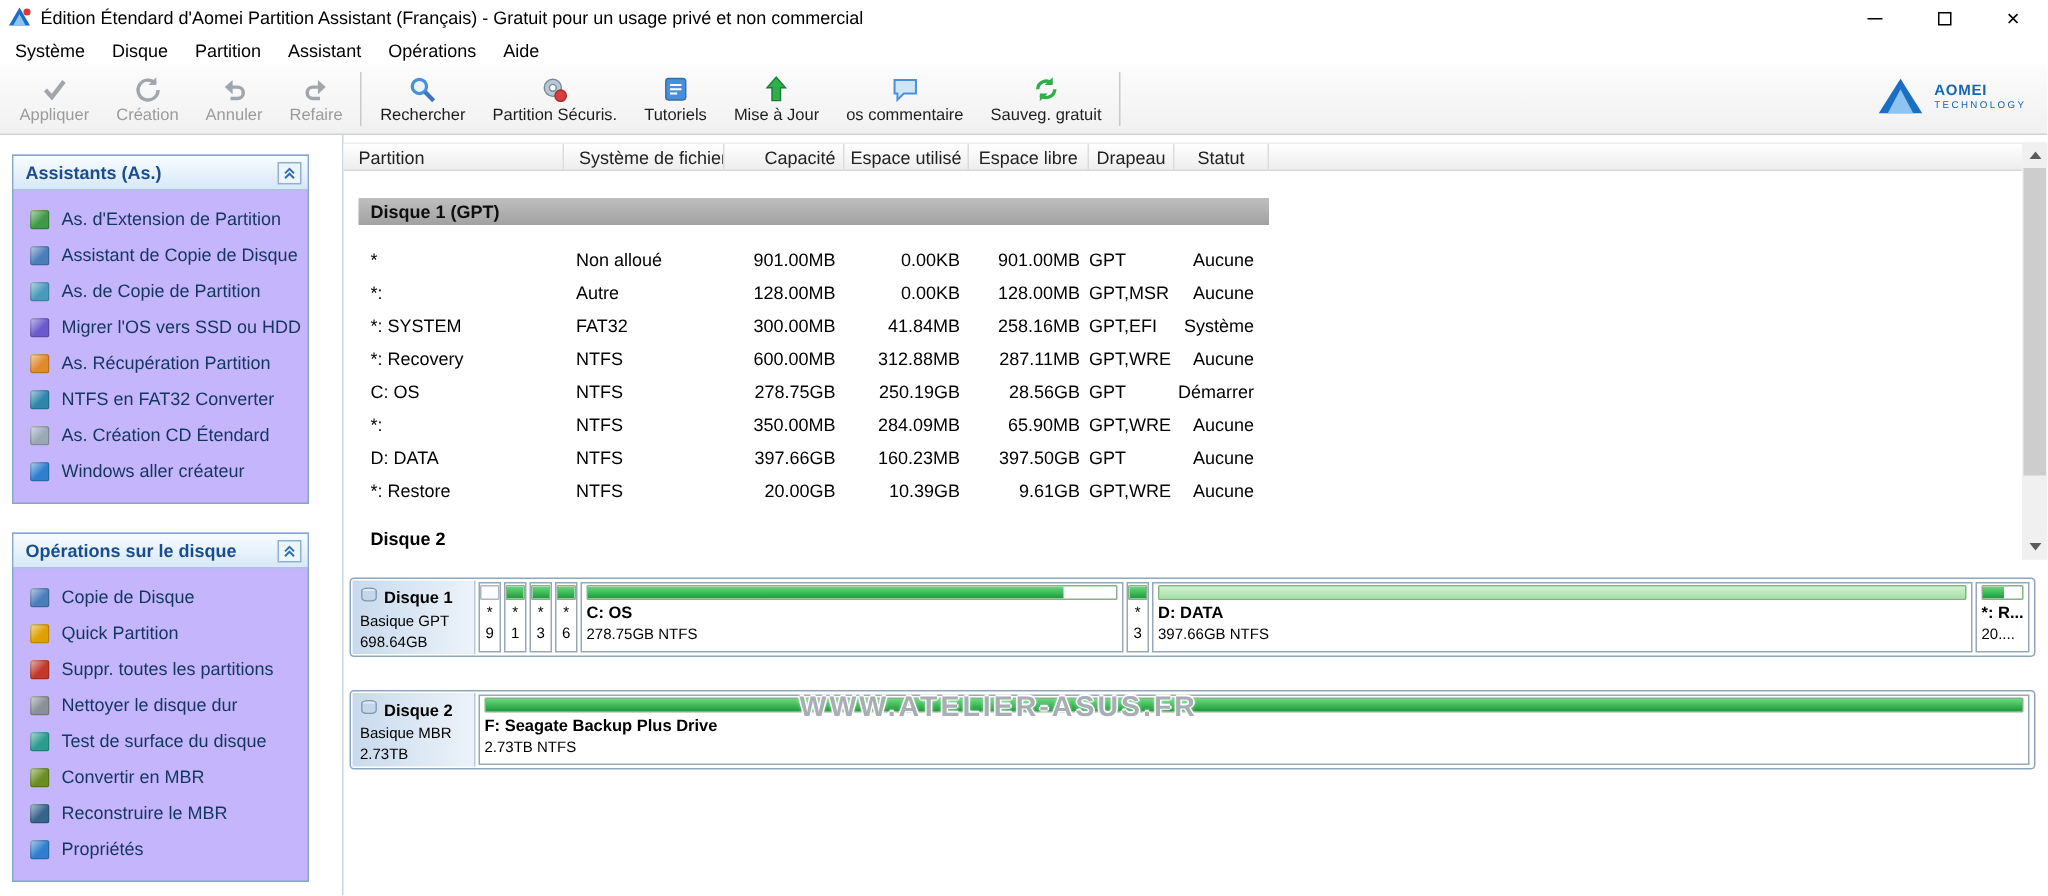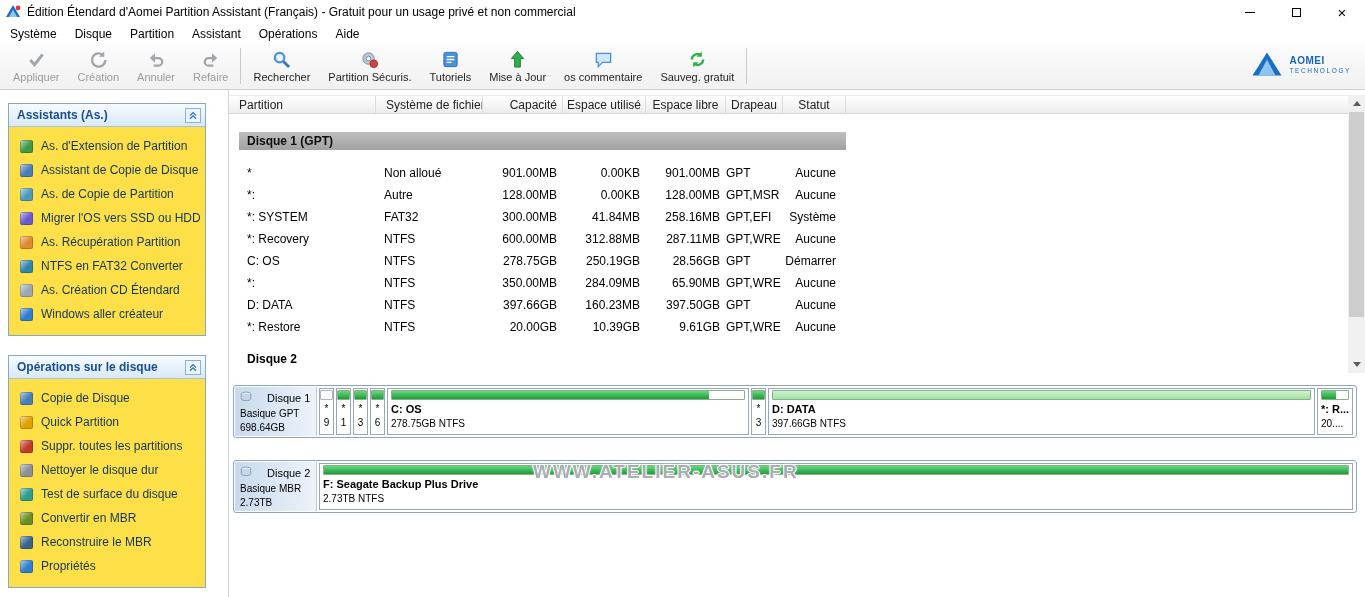--- a/index.html
+++ b/index.html
@@ -32,21 +32,21 @@
   .tbtn.disabled .tlabel { color:#9b9b9b; }
   .tsep { width:1px; background:#c9c9c9; margin:5px 3px; }
   .brand { position:absolute; right:14px; top:8px; display:flex; align-items:center; gap:6px; }
   .brand-logo svg { width:32px; height:26px; }
   .brand-text { display:flex; flex-direction:column; line-height:1; }
   .brand-name { color:#1566b7; font-weight:bold; font-size:10px; letter-spacing:.5px; }
   .brand-sub { color:#1566b7; font-size:6.5px; letter-spacing:1.6px; margin-top:2px; }
 
   
   .sidebar { position:absolute; left:8px; top:103px; width:198px; }
-  .panel { border:1px solid #86a7c8; background:#fde047; margin-bottom:19px; }
+  .panel { border:1px solid #86a7c8; background:#c4b5fd; margin-bottom:19px; }
   .panel-header { height:23px; background:linear-gradient(#f8fcff,#d7e8f8); border-bottom:1px solid #aac4de;
     display:flex; align-items:center; padding:0 4px 0 8px; }
   .panel-title { color:#1a4d8c; font-weight:bold; font-size:12px; flex:1; }
   .collapse-btn { width:16px; height:15px; border:1px solid #8fb0d0; background:#edf5fc;
     display:flex; align-items:center; justify-content:center; cursor:default; }
   .collapse-btn svg { width:10px; height:10px; }
   .panel-items { padding:7px 0 9px; }
   .side-item { height:24px; display:flex; align-items:center; gap:8px; padding-left:11px; cursor:default; }
   .side-icon { width:13px; height:13px; border-radius:2px; flex:0 0 13px;
     box-shadow: inset 0 0 0 1px rgba(0,0,0,.18); }
@@ -84,21 +84,21 @@
   .sb-btn.up { top:0; } .sb-btn.down { bottom:0; }
   .tri-up { width:0; height:0; border-left:4px solid transparent; border-right:4px solid transparent; border-bottom:5px solid #5a5a5a; }
   .tri-down { width:0; height:0; border-left:4px solid transparent; border-right:4px solid transparent; border-top:5px solid #5a5a5a; }
   .sb-thumb { position:absolute; top:17px; left:1px; width:15px; height:205px; background:#cdcdcd; }
 
   
   .disk-panel { position:absolute; left:4px; right:8px; height:53px; border:1px solid #8ea6bd;
     border-radius:3px; background:#fff; display:flex; padding:1px; }
   .disk-info { width:82px; flex:0 0 82px; background:linear-gradient(90deg,#c9daec,#ecf3fa);
     border-right:1px solid #b9c9da; padding:4px 4px 2px 5px; font-size:10px; line-height:1.45; cursor:default; }
-  .disk-name { font-weight:normal; font-size:11px; display:flex; align-items:center; gap:15px; white-space:nowrap; }
+  .disk-name { font-weight:bold; font-size:11px; display:flex; align-items:center; gap:4px; white-space:nowrap; }
   .disk-name svg { width:12px; height:11px; flex:0 0 12px; }
   .disk-sub { font-size:10px; white-space:nowrap; }
   .blocks { flex:1; display:flex; gap:2px; padding:1px 2px; min-width:0; }
   .pblock { border:1px solid #98a8b8; background:#fff; display:flex; flex-direction:column;
     padding:1px 3px 0; overflow:hidden; cursor:default; }
   .pblock.small { padding:1px 0 0; align-items:center; text-align:center; }
   .strip { position:relative; height:10px; width:100%; border:1px solid #86b286; background:#fff;
     overflow:hidden; border-radius:1px; flex:0 0 10px; margin-bottom:2px; }
   .strip.unallocated { border-color:#adb6bf; background:#fcfcfc; }
   .strip.free { border-color:#7fb57f; background:linear-gradient(#d4f2d4,#a2e0a2); }

